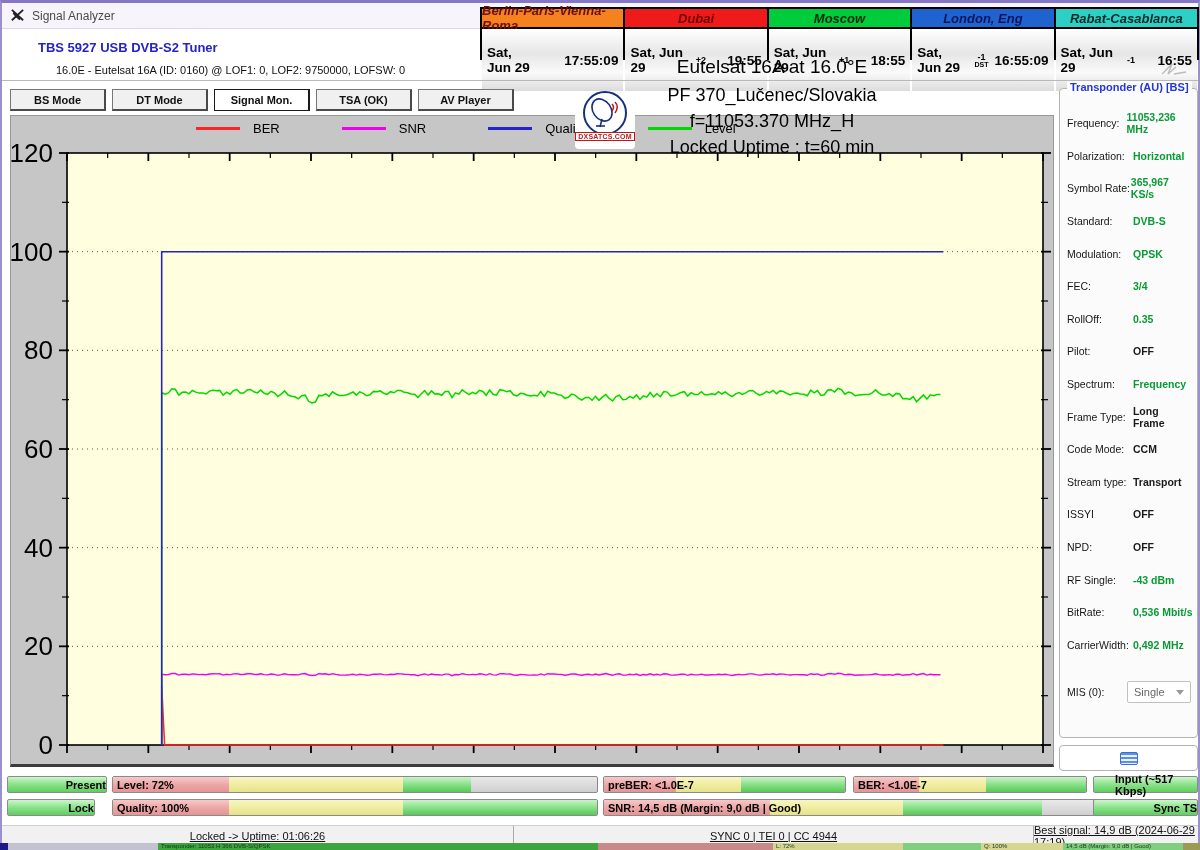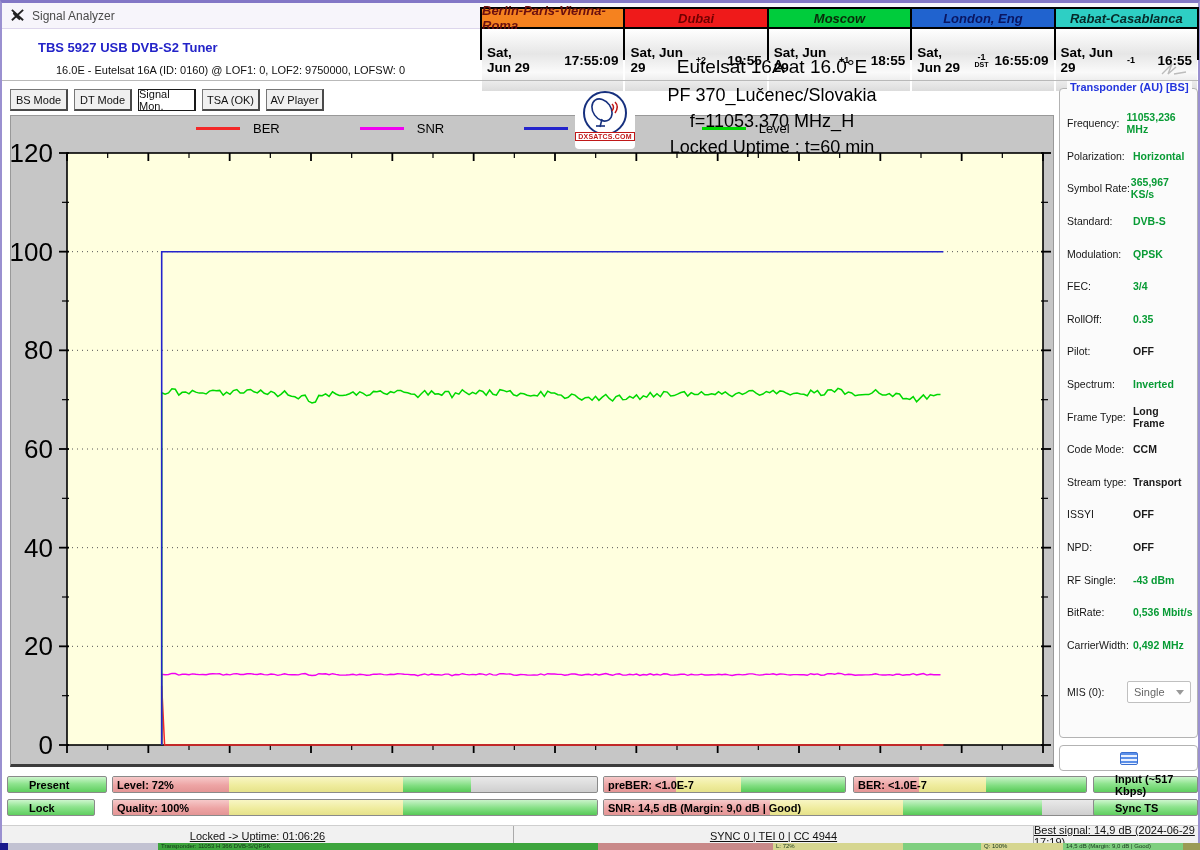--- a/index.html
+++ b/index.html
@@ -24,38 +24,38 @@
   .clock-time{flex:1;background:linear-gradient(180deg,#ffffff 0%,#e6e6e6 40%,#fafafa 70%,#dcdcdc 100%);
               display:flex;align-items:center;padding:16px 5px;font-size:13.5px;font-weight:bold;color:#000;}
   .clock-date{flex:1;text-align:left;}
   .clock-off{width:26px;text-align:center;line-height:1;display:flex;flex-direction:column;align-items:center;justify-content:center;}
   .clock-off .o{font-size:9px;font-weight:bold;}
   .clock-off .os{font-size:7px;font-weight:bold;margin-top:-1px;}
   .clock-hhmm{text-align:right;min-width:48px;}
   .signature{position:absolute;left:1158px;top:58px;width:30px;height:16px;opacity:.55;}
   
   #tabs{position:absolute;left:8px;top:86px;display:flex;gap:6px;}
-  .tab{width:58px;height:22px;background:#f0f0f0;border:1px solid #777;
+  .tab{width:96px;height:22px;background:#f0f0f0;border:1px solid #777;
        border-right:2px solid #4a4a4a;border-bottom:2px solid #4a4a4a;
-       font-size:11px;font-weight:normal;color:#111;display:flex;align-items:center;justify-content:center;cursor:default;}
+       font-size:11px;font-weight:bold;color:#111;display:flex;align-items:center;justify-content:center;cursor:default;}
   .tab.active{background:#fff;border:1px solid #1a1a1a;border-right:2px solid #1a1a1a;border-bottom:1px solid #1a1a1a;}
   
   #overlay-text{position:absolute;left:565px;top:53px;width:410px;text-align:center;z-index:30;
                 font-family:"Liberation Serif",serif;color:#000;}
   #overlay-text .l1{font-size:19px;margin-bottom:7px;}
   #overlay-text .ln{font-size:18px;margin-bottom:5px;}
   
   #logo{position:absolute;left:573px;top:88px;width:60px;height:58px;background:#fff;z-index:31;
         display:flex;flex-direction:column;align-items:center;border-radius:4px;}
   #logo .ring{width:44px;height:44px;border-radius:50%;border:2px solid #16307e;display:flex;align-items:center;justify-content:center;background:#fff;}
   #logo .cap{font-size:7px;font-weight:bold;color:#c01818;letter-spacing:.2px;background:#fff;border:1px solid #c01818;padding:0 2px;margin-top:-3px;}
   
   #chart-panel{position:absolute;left:8px;top:112px;width:1044px;height:652px;background:#c6c6c6;
                border:1px solid #999;border-bottom:3px solid #3c3c3c;}
-  #legend{position:absolute;left:185px;top:5px;display:flex;gap:80px;align-items:center;z-index:5;}
+  #legend{position:absolute;left:185px;top:5px;display:flex;gap:62px;align-items:center;z-index:5;}
   .leg-item{display:flex;align-items:center;gap:13px;}
   .leg-line{width:44px;height:3px;}
   .leg-label{font-size:13px;color:#000;}
   #chart-svg{position:absolute;left:0;top:0;}
   
   #tp-box{position:absolute;left:1057px;top:85px;width:139px;height:650px;border:1px solid #b3b3b3;
           border-radius:4px;background:#fbfbfb;}
   #tp-title{position:absolute;left:7px;top:-8px;background:#fbfbfb;padding:0 3px;font-size:11px;font-weight:bold;color:#2335dd;}
   #tp-rows{position:absolute;left:7px;top:18px;right:4px;}
   .tp-row{height:32.6px;display:flex;align-items:center;}
@@ -66,21 +66,21 @@
   #mis-select{flex:1;height:22px;border:1px solid #c0c0c0;border-radius:2px;background:#fff;
               display:flex;align-items:center;justify-content:space-between;padding:0 6px;font-size:11px;color:#666;}
   #mis-select .chev{width:0;height:0;border-left:4px solid transparent;border-right:4px solid transparent;border-top:5px solid #999;}
   #save-btn{position:absolute;left:1057px;top:742px;width:139px;height:26px;background:#fff;
             border:1px solid #b3b3b3;border-radius:4px;display:flex;align-items:center;justify-content:center;}
   #save-icon{width:18px;height:13px;border:1px solid #3a6fd0;border-radius:2px;
              background:repeating-linear-gradient(180deg,#5b8fe8 0 2px,#eaf1ff 2px 4px);}
   
   .gbox{position:absolute;height:17px;border:1px solid #8a8a8a;border-radius:2px;
         background:linear-gradient(180deg,#cdf6cd,#8fe48f 45%,#5fce5f);font-size:11px;font-weight:bold;
-        color:#000;display:flex;align-items:center;padding-left:21px;}
+        color:#000;display:flex;align-items:center;padding-left:21px;justify-content:flex-end;}
   .pbar{position:absolute;height:17px;border:1px solid #8a8a8a;border-radius:2px;overflow:hidden;
         background:linear-gradient(180deg,#e9e9e9,#cfcfcf);}
   .pbar .zone{position:absolute;top:0;bottom:0;left:0;}
   .pbar .zlabel{position:absolute;left:4px;top:0;bottom:0;display:flex;align-items:center;
         font-size:11px;font-weight:bold;color:#000;white-space:nowrap;z-index:3;}
   
   #statusbar{position:absolute;left:0;top:822px;width:100%;height:21px;background:#f1f1f1;border-top:1px solid #cfcfcf;display:flex;}
   .sb-cell{display:flex;align-items:center;justify-content:center;font-size:11px;color:#111;border-right:1px solid #aaa;text-decoration:underline;}
   .sb-cell:last-child{border-right:none;}
   
@@ -341,21 +341,21 @@
           <div class="tp-row">
             <div class="tp-label">RollOff:</div>
             <div class="tp-value" style="color: rgb(8, 155, 53);">0.35</div>
           </div>
           <div class="tp-row">
             <div class="tp-label">Pilot:</div>
             <div class="tp-value" style="color: rgb(26, 26, 26);">OFF</div>
           </div>
           <div class="tp-row">
             <div class="tp-label">Spectrum:</div>
-            <div class="tp-value" style="color: rgb(8, 155, 53);">Inverted</div>
+            <div class="tp-value" style="color: rgb(8, 155, 53);">Frequency</div>
           </div>
           <div class="tp-row">
             <div class="tp-label">Frame Type:</div>
             <div class="tp-value" style="color: rgb(26, 26, 26);">Long Frame</div>
           </div>
           <div class="tp-row">
             <div class="tp-label">Code Mode:</div>
             <div class="tp-value" style="color: rgb(26, 26, 26);">CCM</div>
           </div>
           <div class="tp-row">

